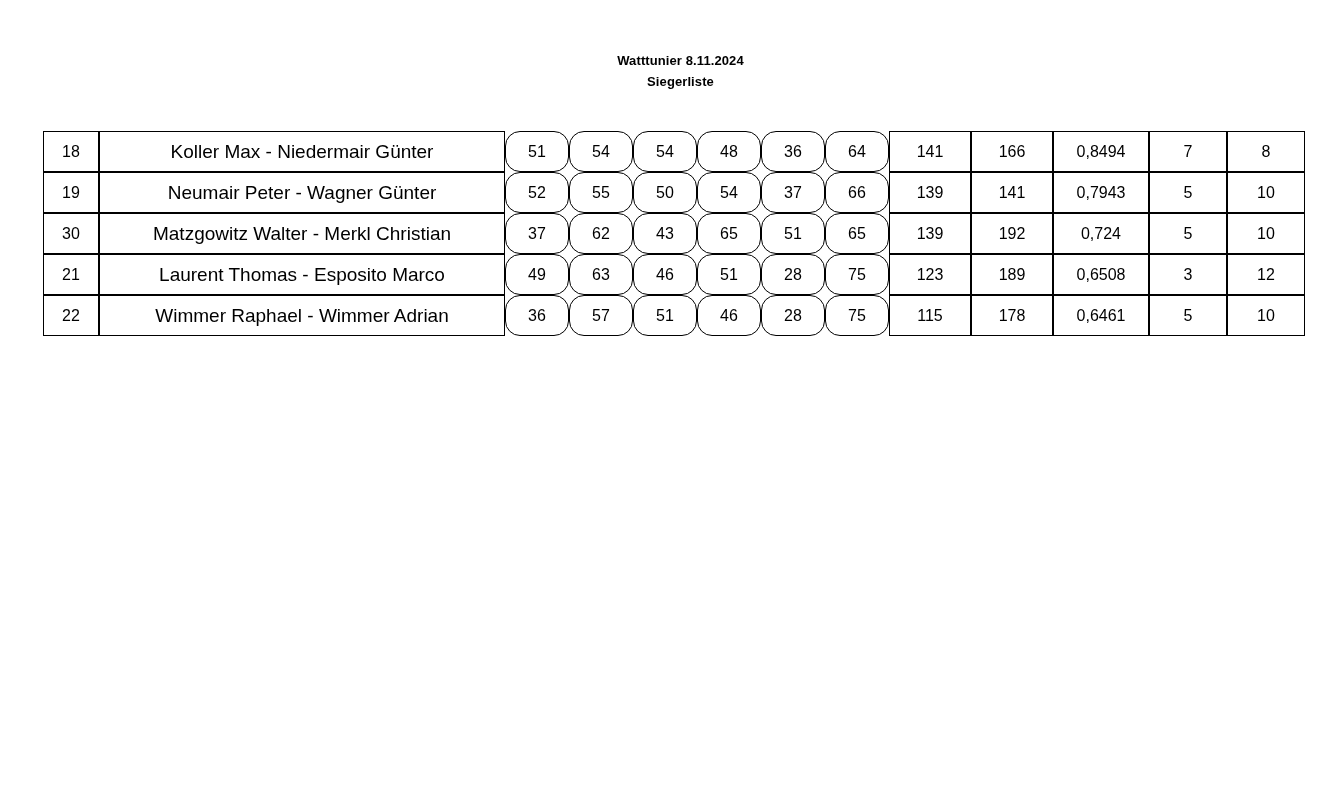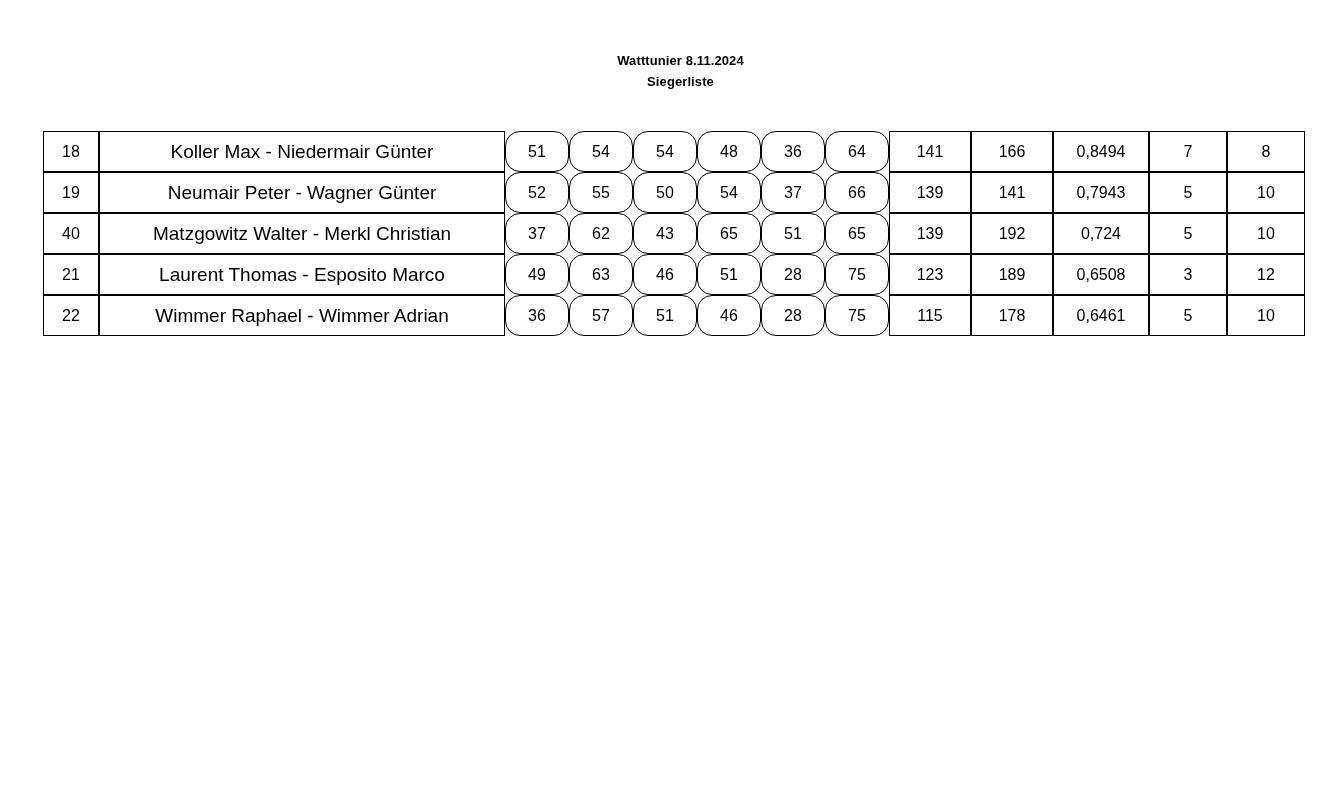--- a/index.html
+++ b/index.html
@@ -128,21 +128,21 @@
         <td class="total hl">139</td>
         <td class="total">141</td>
         <td class="spacer"></td>
         <td class="quot">0,7943</td>
         <td class="spacer"></td>
         <td class="pts">5</td>
         <td class="pts">10</td>
       </tr>
 
       <tr>
-        <td class="rank">40</td>
+        <td class="rank">30</td>
         <td class="names">Matzgowitz Walter - Merkl Christian</td>
         <td class="spacer"></td>
         <td class="num">37</td>
         <td class="num">62</td>
         <td class="spacer"></td>
         <td class="num">43</td>
         <td class="num">65</td>
         <td class="spacer"></td>
         <td class="num">51</td>
         <td class="num">65</td>

